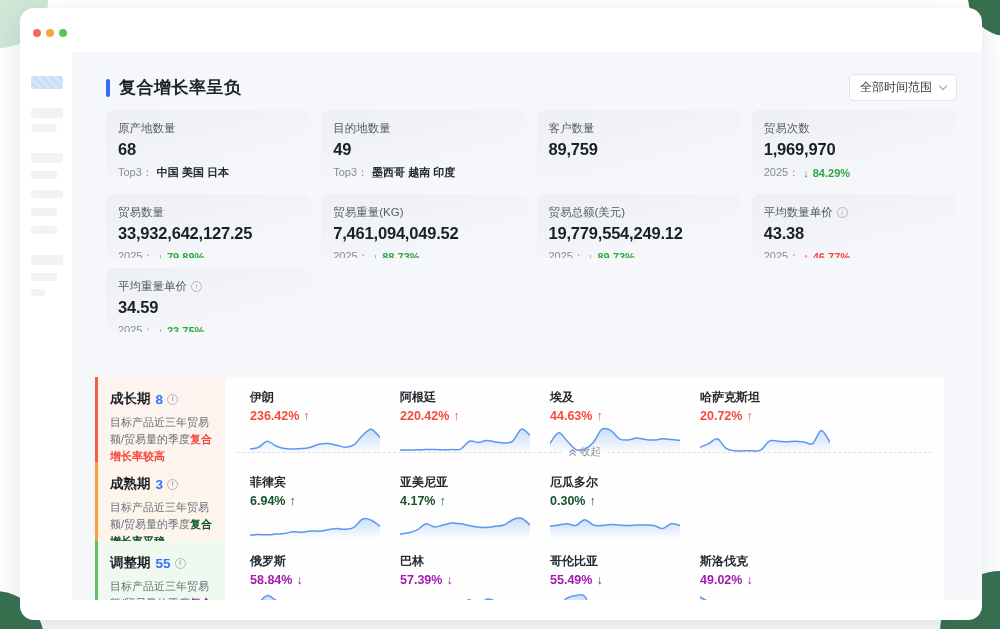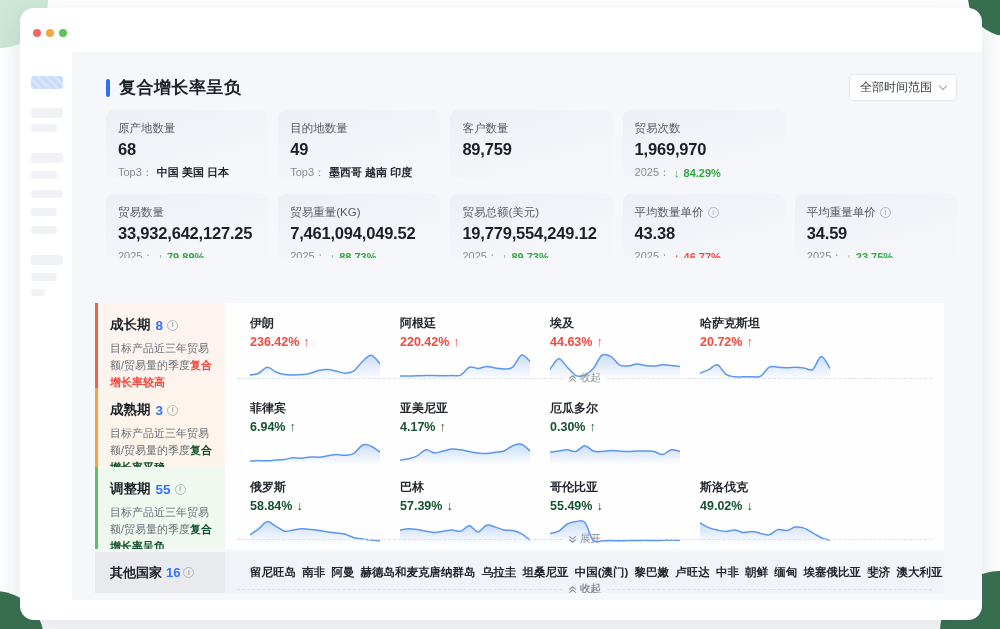--- a/index.html
+++ b/index.html
@@ -28,21 +28,21 @@
 
   .header-row{display:flex;align-items:center;justify-content:space-between;margin-bottom:9px;height:27px}
   .title-wrap{display:flex;align-items:center;gap:9px}
   .accent-bar{width:4px;height:18px;border-radius:2px;background:#336df4}
   .page-title{font-size:17px;font-weight:bold;color:#1b1f26;letter-spacing:.5px}
   .dropdown{display:flex;align-items:center;gap:8px;background:#fff;border:1px solid #e2e4eb;border-radius:4px;
             height:27px;padding:0 10px;font-size:12px;color:#383c43;cursor:default}
   .chev{width:6px;height:6px;border-right:1.4px solid #9aa0a8;border-bottom:1.4px solid #9aa0a8;
         transform:rotate(45deg);margin-top:-3px}
 
-  .kpi-row{display:grid;grid-template-columns:repeat(5,1fr);gap:10px;margin-bottom:16px}
+  .kpi-row{display:grid;grid-template-columns:repeat(4,1fr);gap:10px;margin-bottom:16px}
   .kpi-card{background:linear-gradient(165deg,#edeff5 0%,#f4f6fa 70%);border-radius:8px;padding:11px 12px;overflow:hidden}
   .r1 .kpi-card{height:68px}
   .r2 .kpi-card{height:64px}
   .kpi-label{font-size:11.5px;color:#555b65;display:flex;align-items:center;gap:4px;white-space:nowrap}
   .kpi-value{font-size:16.5px;font-weight:bold;color:#1b1f26;margin-top:4px;letter-spacing:-.2px;white-space:nowrap}
   .kpi-sub{font-size:11px;margin-top:6px;display:flex;align-items:center;gap:4px;white-space:nowrap}
   .sub-label{color:#878d96}
   .sub-top3{color:#23272e;font-weight:bold}
   .delta,.arrow{font-weight:bold}
 
@@ -66,21 +66,21 @@
   .divider{position:absolute;left:12px;right:12px;bottom:3px;display:flex;align-items:center;gap:6px;
            font-size:10.5px;color:#8a9099;cursor:default}
   .divider .dline{flex:1;border-top:1px dashed #dde0e6}
   .divider .dlabel{display:flex;align-items:center;gap:3px}
 
   .theme-red .stage-label{background:#fdf4ef;border-color:#f2604a}
   .theme-red .desc-hl,.theme-red .country-delta{color:#f5493d}
   .theme-orange .stage-label{background:#fdf5eb;border-color:#f9a13c}
   .theme-orange .desc-hl,.theme-orange .country-delta{color:#14532d}
   .theme-green .stage-label{background:#f0f9ef;border-color:#5cc168}
-  .theme-green .desc-hl,.theme-green .country-delta{color:#14532d}
+  .theme-green .desc-hl,.theme-green .country-delta{color:#a21caf}
 
   .others-row{display:flex;position:relative;margin-top:3px;height:41px;overflow:hidden}
   .others-label{background:#e9eaee;border-left:3px solid #e9eaee;width:130px;flex:none;display:flex;align-items:center;
                 gap:3px;padding-left:12px;font-size:13px;font-weight:bold;color:#1c2026}
   .others-charts{flex:1;background:#f2f3f8;position:relative;padding:13px 10px 0 25px;font-size:11.5px;
                  font-weight:bold;color:#23272e;word-spacing:3px;white-space:nowrap;overflow:hidden}
   .others-charts .divider{bottom:-3px}
 </style>
 </head>
 <body>

